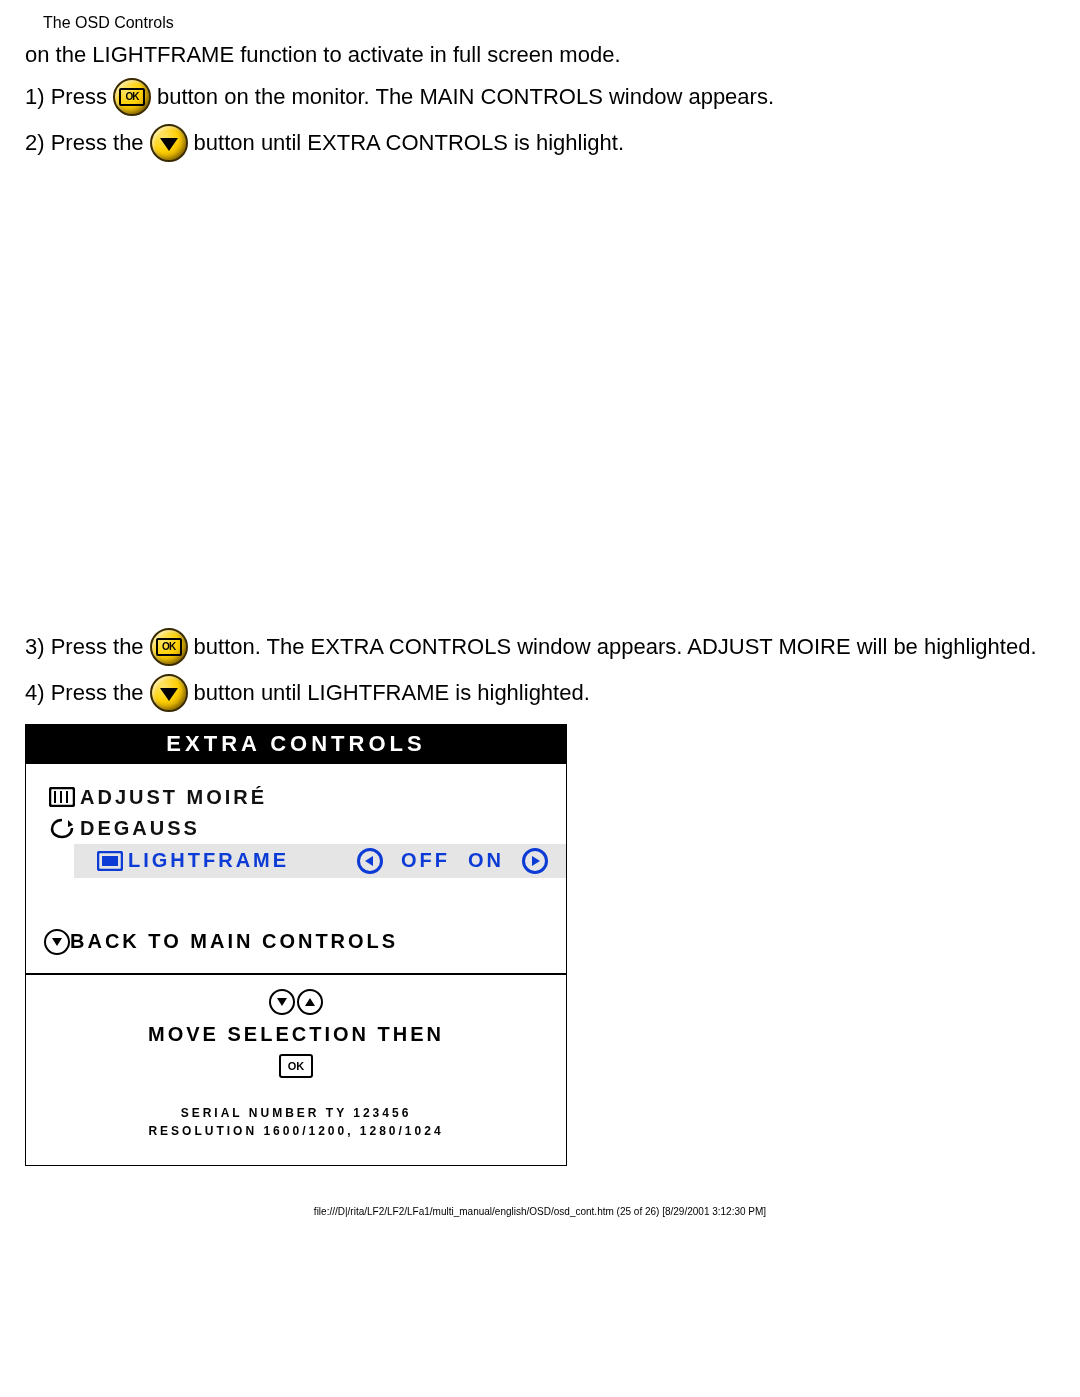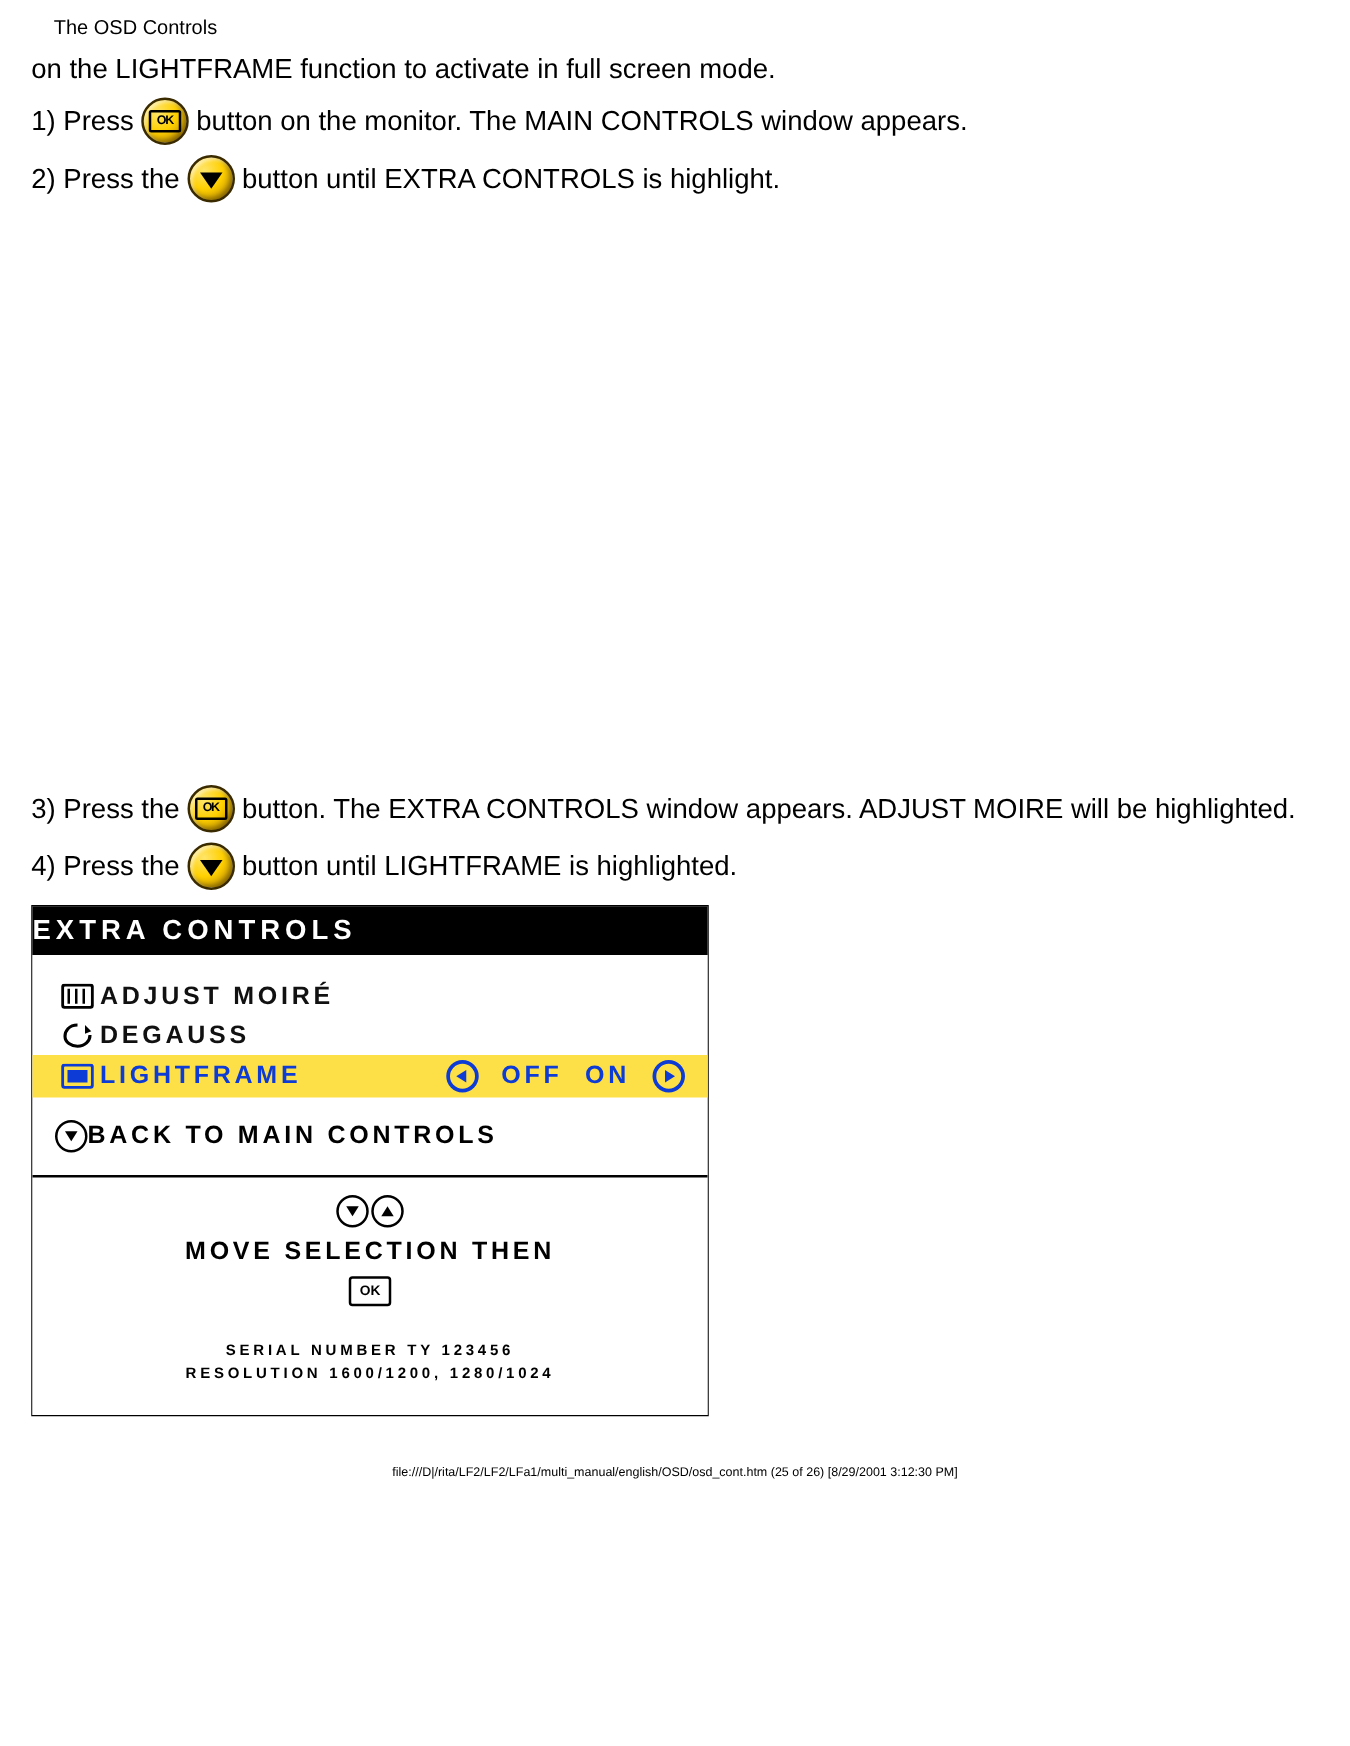--- a/index.html
+++ b/index.html
@@ -76,21 +76,21 @@
   
   .osd {
     width: 540px;
     border: 1px solid #000;
     margin-top: 12px;
     font-family: "Arial Black", Arial, sans-serif;
   }
   .osd-title {
     background: #000;
     color: #fff;
-    text-align: left;
+    text-align: center;
     font-size: 22px;
     letter-spacing: 4px;
     padding: 6px 0 7px 0;
     font-weight: 900;
   }
   .osd-body {
     background: #fff;
     padding: 18px 0 24px 0;
   }
   .osd-row {
@@ -102,22 +102,23 @@
     letter-spacing: 3px;
     color: #111;
   }
   .osd-row .ico {
     width: 36px;
     display: inline-flex;
     align-items: center;
     justify-content: center;
   }
   .osd-row.selected {
-    background: #fde047;
+    background: #e5e5e5;
     color: #0d3bd6;
+    margin-left: 48px;
   }
   .osd-row.selected .opt {
     margin-left: auto;
     display: inline-flex;
     align-items: center;
     gap: 18px;
     color: #0d3bd6;
   }
   .opt .circ {
     width: 20px; height: 20px;
@@ -131,20 +132,21 @@
   .opt .circ.r::after { content:""; border-top:5px solid transparent; border-bottom:5px solid transparent; border-left:8px solid #0d3bd6; margin-left:2px;}
 
   .osd-sep { border-top: 2px solid #000; margin: 18px 0 0 0; }
   .osd-back {
     padding: 18px 18px 0 18px;
     font-size: 20px;
     font-weight: 900;
     letter-spacing: 3px;
     display: flex;
     align-items: center;
+    margin-top: 32px;
   }
   .osd-hint {
     padding: 14px 18px 0 18px;
     font-size: 20px;
     font-weight: 900;
     letter-spacing: 3px;
     display: flex;
     align-items: center;
     gap: 8px;
     flex-direction: column;

